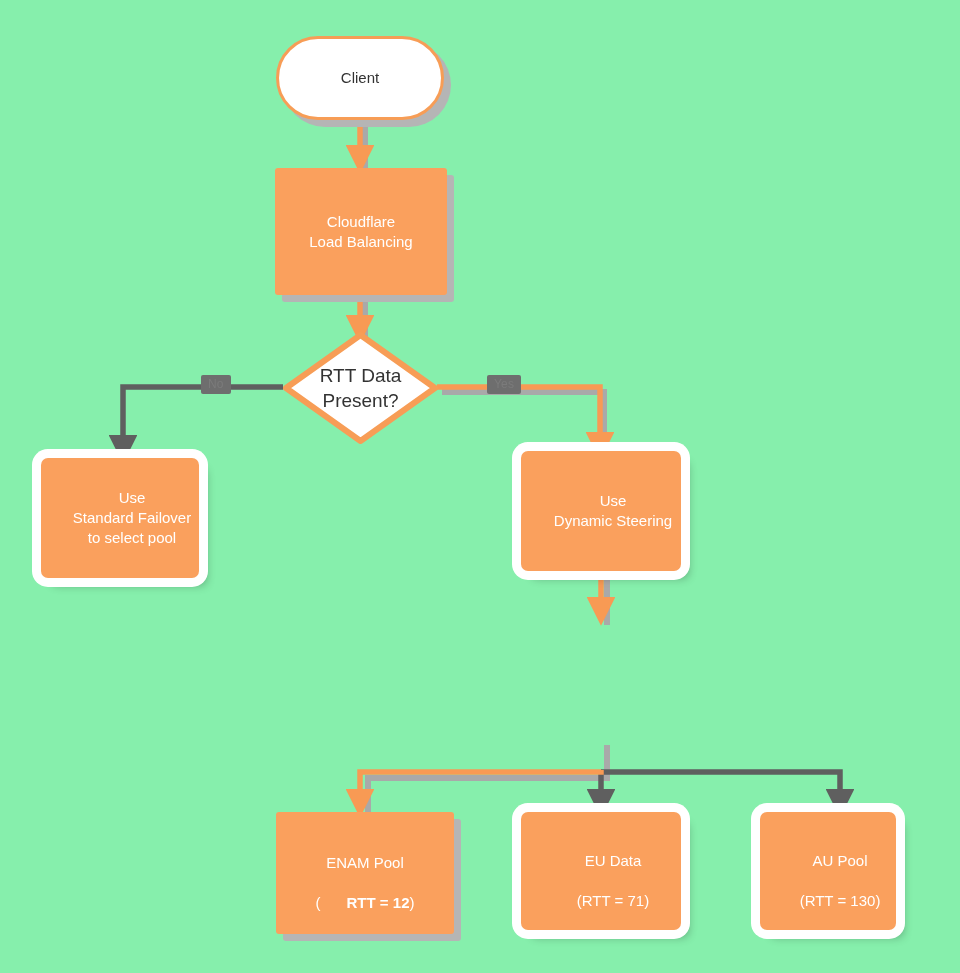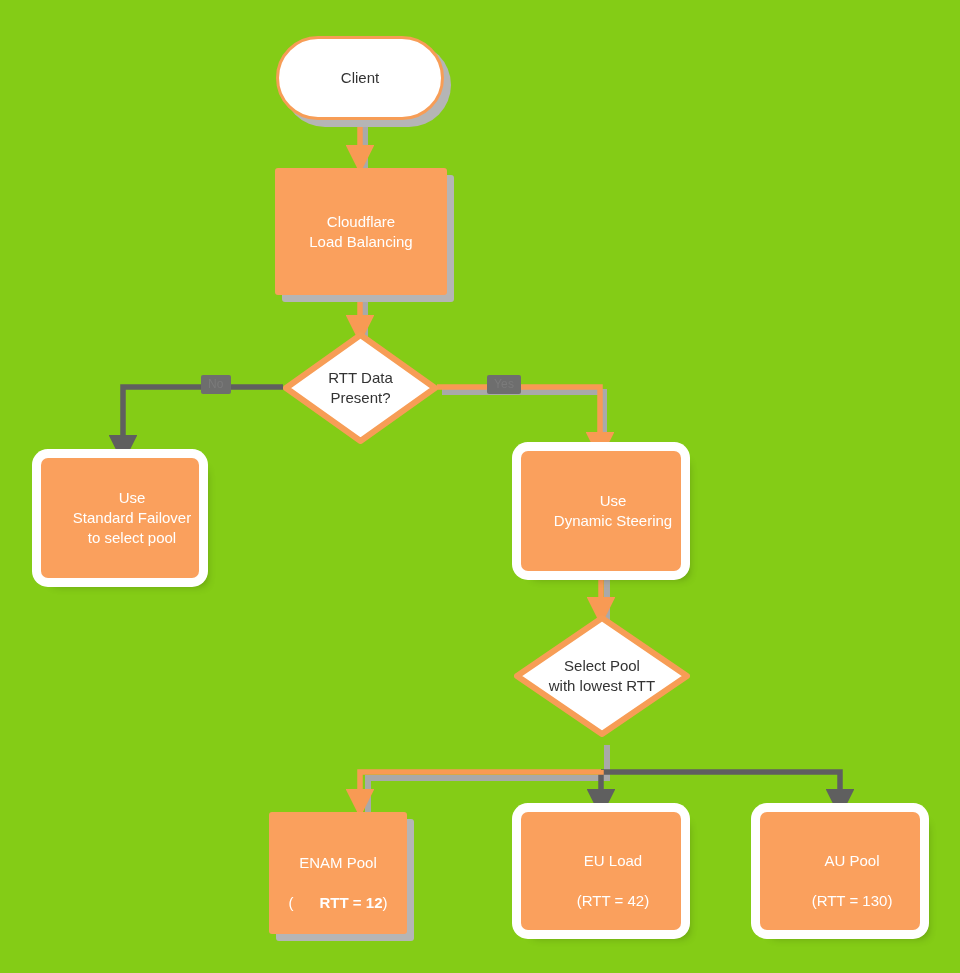--- a/index.html
+++ b/index.html
@@ -4,21 +4,21 @@
 <style>
   html, body {
     margin: 0;
     padding: 0;
     background: #ffffff;
   }
   #canvas {
     position: relative;
     width: 960px;
     height: 973px;
-    background: #84cc16;
+    background: #86efac;
     font-family: "Liberation Sans", sans-serif;
     overflow: hidden;
   }
   #wires {
     position: absolute;
     left: 0;
     top: 0;
     width: 960px;
     height: 973px;
   }
@@ -68,21 +68,21 @@
     font-size: 15px;
     border: 3px solid #f79d56;
     border-radius: 44px;
     box-shadow: 7px 7px 0 0 #b5b5b5;
   }
 
   
   .decision {
     background: transparent;
     color: #333333;
-    font-size: 15px;
+    font-size: 19px;
   }
   .decision .dia {
     position: absolute;
     left: 0; top: 0;
     width: 100%; height: 100%;
   }
   .decision .label {
     position: relative;
     z-index: 2;
   }
@@ -164,43 +164,36 @@
     <span class="label">Use
 Standard Failover
 to select pool</span>
   </div>
 
   <div class="node proc framed" style="left:521px; top:451px; width:160px; height:120px;">
     <span class="label">Use
 Dynamic Steering</span>
   </div>
 
-  <div class="node decision" style="left:514px; top:615px; width:176px; height:122px;">
-    <svg class="dia" viewBox="0 0 176 122" preserveAspectRatio="none">
-      <polygon points="88,3 173,61 88,119 3,61" fill="#ffffff" stroke="#f79d56" stroke-width="6" stroke-linejoin="round"></polygon>
-    </svg>
-    <span class="label">Select Pool
-with lowest RTT</span>
-  </div>
-
-  <div class="node proc sharp" style="left:269px; top:812px; width:138px; height:122px;">
+
+  <div class="node proc sharp" style="left:276px; top:812px; width:178px; height:122px;">
     <span class="label">
       <span>ENAM Pool</span><br>
       <span>(</span><span class="bold">RTT = 12</span><span>)</span>
     </span>
   </div>
 
   <div class="node proc framed" style="left:521px; top:812px; width:160px; height:118px;">
     <span class="label">
-      <span>EU Load</span><br>
-      <span>(</span><span>RTT = 42</span><span>)</span>
+      <span>EU Data</span><br>
+      <span>(</span><span>RTT = 71</span><span>)</span>
     </span>
   </div>
 
-  <div class="node proc framed" style="left:760px; top:812px; width:160px; height:118px;">
+  <div class="node proc framed" style="left:760px; top:812px; width:136px; height:118px;">
     <span class="label">
       <span>AU Pool</span><br>
       <span>(</span><span>RTT = 130</span><span>)</span>
     </span>
   </div>
 
   <div class="edge-label" style="left:201px; top:375px;">
     <span>No</span>
   </div>
 

